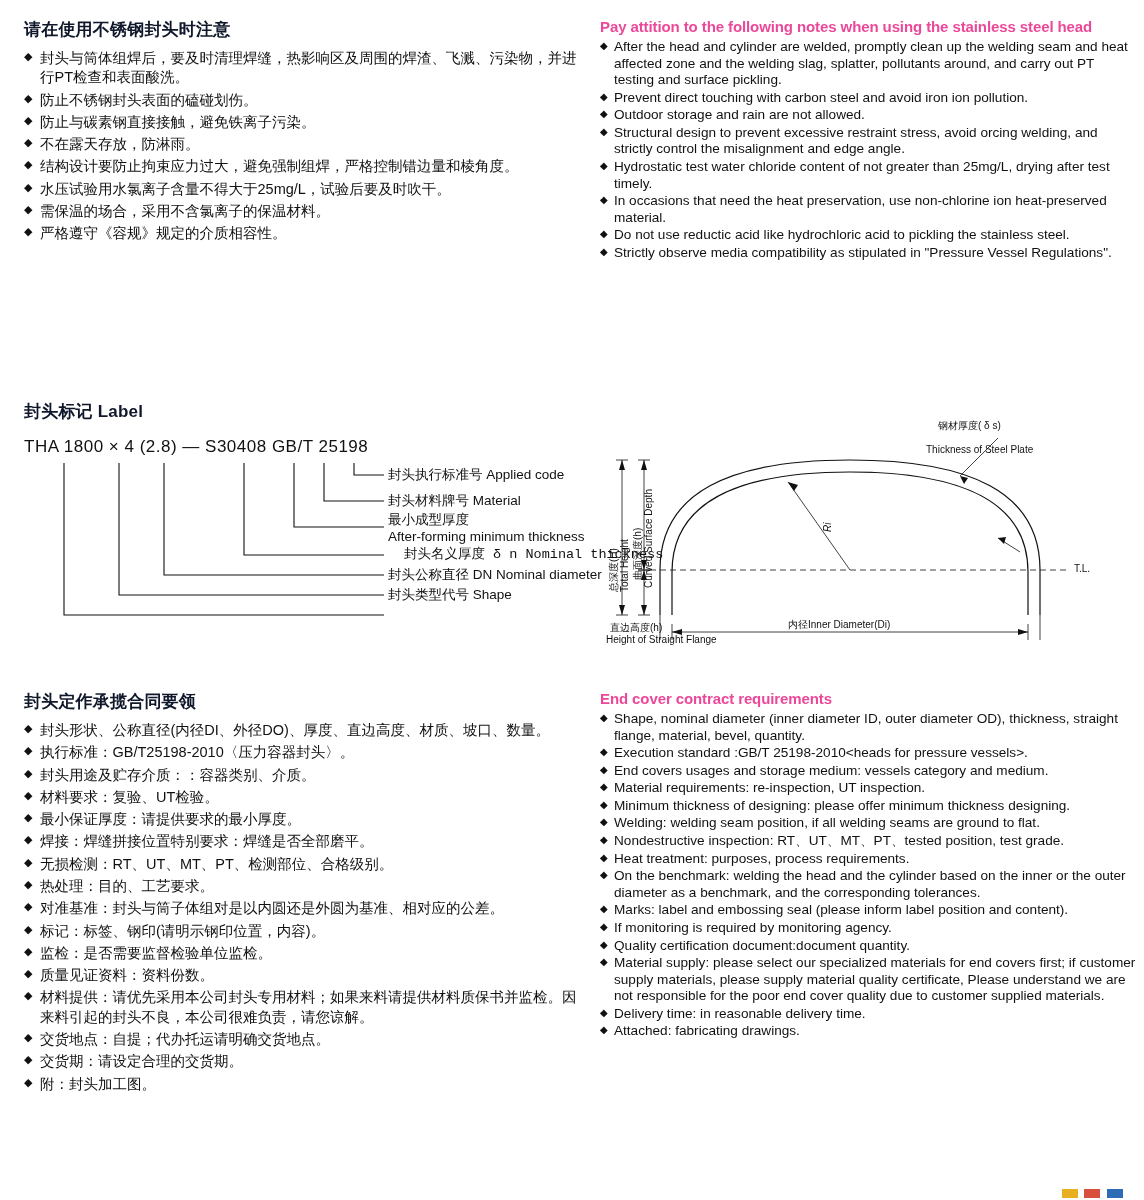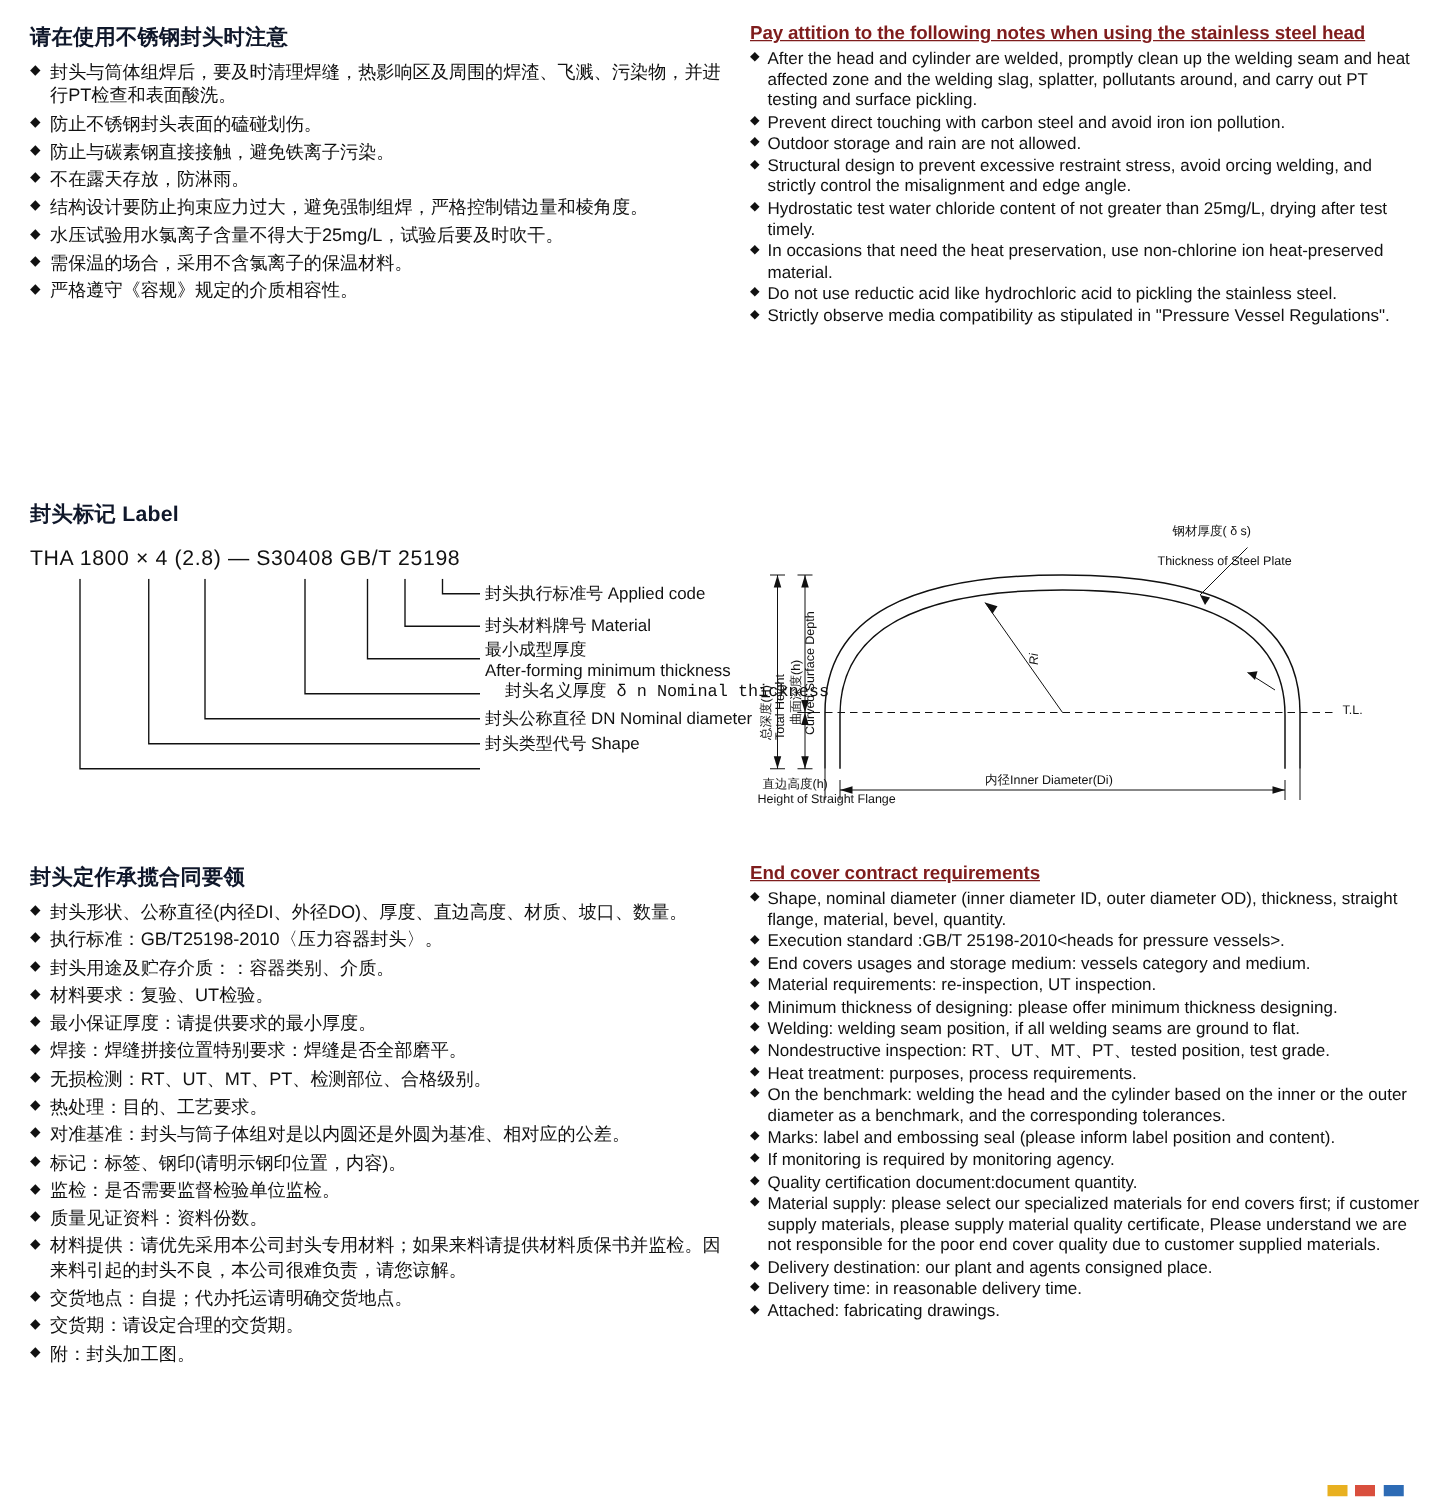--- a/index.html
+++ b/index.html
@@ -33,26 +33,25 @@
     width: 528px;
   }
   h2.section-title {
     color: #0f172a;
     font-size: 17px;
     font-weight: bold;
     margin: 0 0 8px 0;
     letter-spacing: 0.2px;
   }
   h2.section-title-en {
-    color: #7f1d1d;
+    color: #ec4899;
     font-size: 15px;
     font-weight: bold;
     margin: 0 0 4px 0;
     letter-spacing: -0.1px;
-    text-decoration: underline;
   }
   ul.bullets {
     list-style: none;
     margin: 0;
     padding: 0;
   }
   ul.bullets li {
     position: relative;
     padding-left: 16px;
     margin-bottom: 3px;
@@ -329,21 +328,20 @@
       <li>Material requirements: re-inspection, UT inspection.</li>
       <li>Minimum thickness of designing: please offer minimum thickness designing.</li>
       <li>Welding: welding seam position, if all welding seams are ground to flat.</li>
       <li>Nondestructive inspection: RT、UT、MT、PT、tested position, test grade.</li>
       <li>Heat treatment: purposes, process requirements.</li>
       <li>On the benchmark: welding the head and the cylinder based on the inner or the outer diameter as a benchmark, and the corresponding tolerances.</li>
       <li>Marks: label and embossing seal (please inform label position and content).</li>
       <li>If monitoring is required by monitoring agency.</li>
       <li>Quality certification document:document quantity.</li>
       <li>Material supply: please select our specialized materials for end covers first; if customer supply materials, please supply material quality certificate, Please understand we are not responsible for the poor end cover quality due to customer supplied materials.</li>
-      <li>Delivery destination: our plant and agents consigned place.</li>
       <li>Delivery time: in reasonable delivery time.</li>
       <li>Attached: fabricating drawings.</li>
     </ul>
   </div>
 
   <div class="corner-mark">
     <span style="width:16px;background:#e8b020;"></span>
     <span style="width:16px;background:#d94f3d;"></span>
     <span style="width:16px;background:#2d6bb5;"></span>
   </div>

